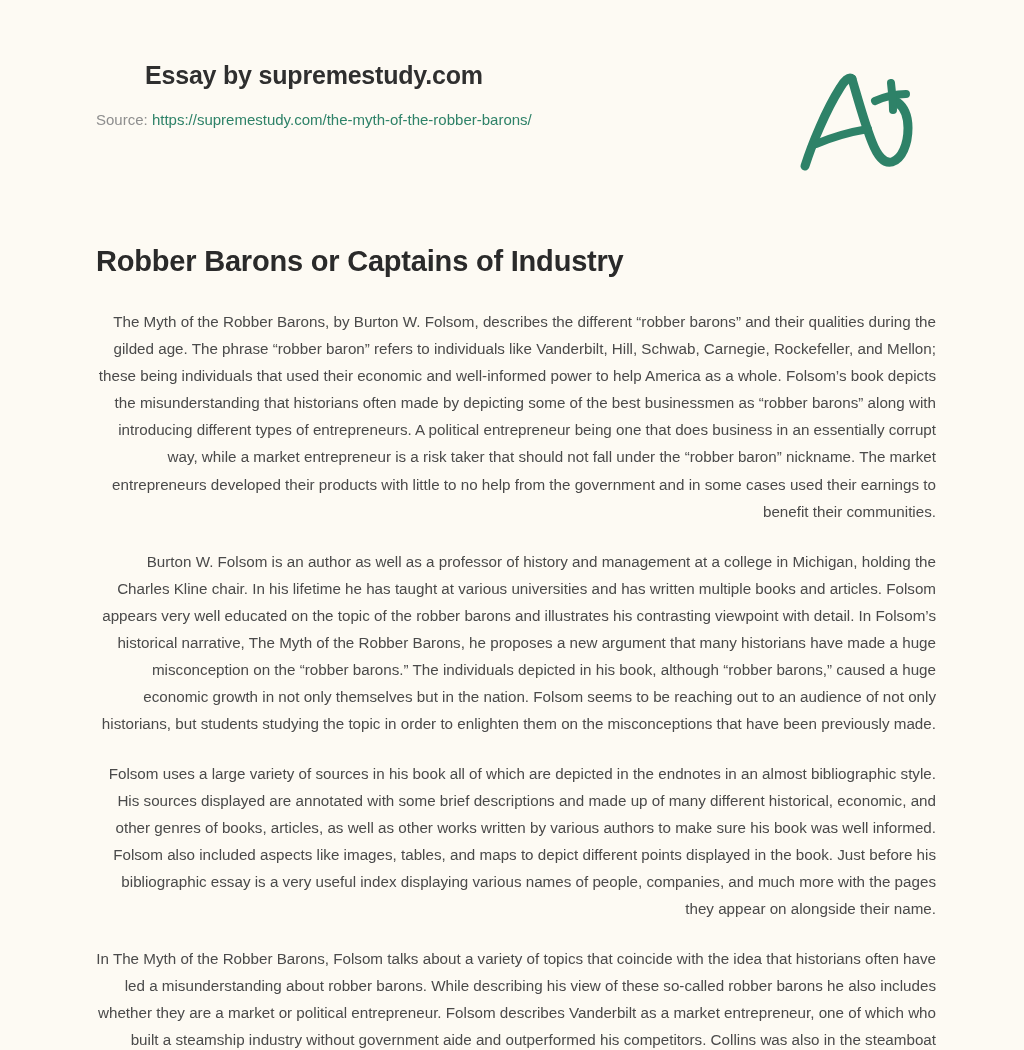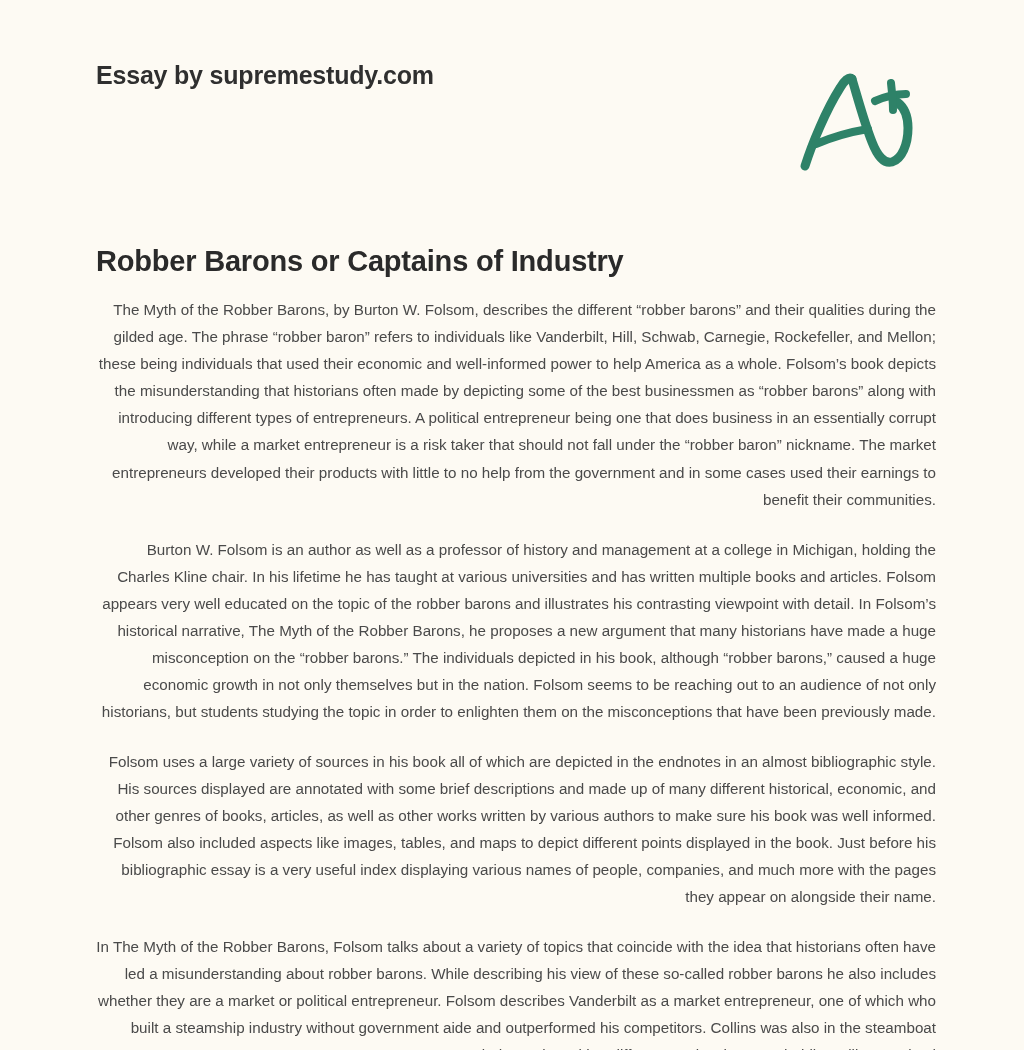--- a/index.html
+++ b/index.html
@@ -78,21 +78,21 @@
     top: 243px;
     left: 96px;
     width: 840px;
   }
   .article-title {
     font-size: 29px;
     font-weight: bold;
     color: #2a2a2a;
     letter-spacing: -0.2px;
     line-height: 1.25;
-    margin: 0 0 17px 0;
+    margin: 0 0 29px 0;
   }
   .article-body p {
     font-size: 15.2px;
     line-height: 1.78;
     color: #4a4a4a;
     margin: 0 0 23px 0;
     text-align: right;
   }
   .article-body p:last-child {
     margin-bottom: 0;
@@ -101,20 +101,24 @@
 </head>
 <body>
 
 <div class="page">
 
   <div class="header">
     <div class="header-inner">
 
       <div class="byline-block">
         <div class="byline">Essay by supremestudy.com</div>
+        <div class="source-line">
+          <span class="source-label">Source:</span>
+          <a class="source-url" href="#">https://supremestudy.com/the-myth-of-the-robber-barons/</a>
+        </div>
       </div>
 
       <svg class="logo" viewBox="0 0 130 110" aria-hidden="true">
         <g fill="none" stroke="#2e8268" stroke-linecap="round" stroke-linejoin="round">
 
           <path d="M13 100 C 20 78, 34 44, 48 22 C 52 15, 57 10, 60 13" stroke-width="9"></path>
 
           <path d="M60 13 C 64 26, 72 56, 80 76 C 85 89, 92 98, 100 96
                    C 110 93, 116 78, 116 62 C 116 50, 112 41, 105 36" stroke-width="9"></path>
 

